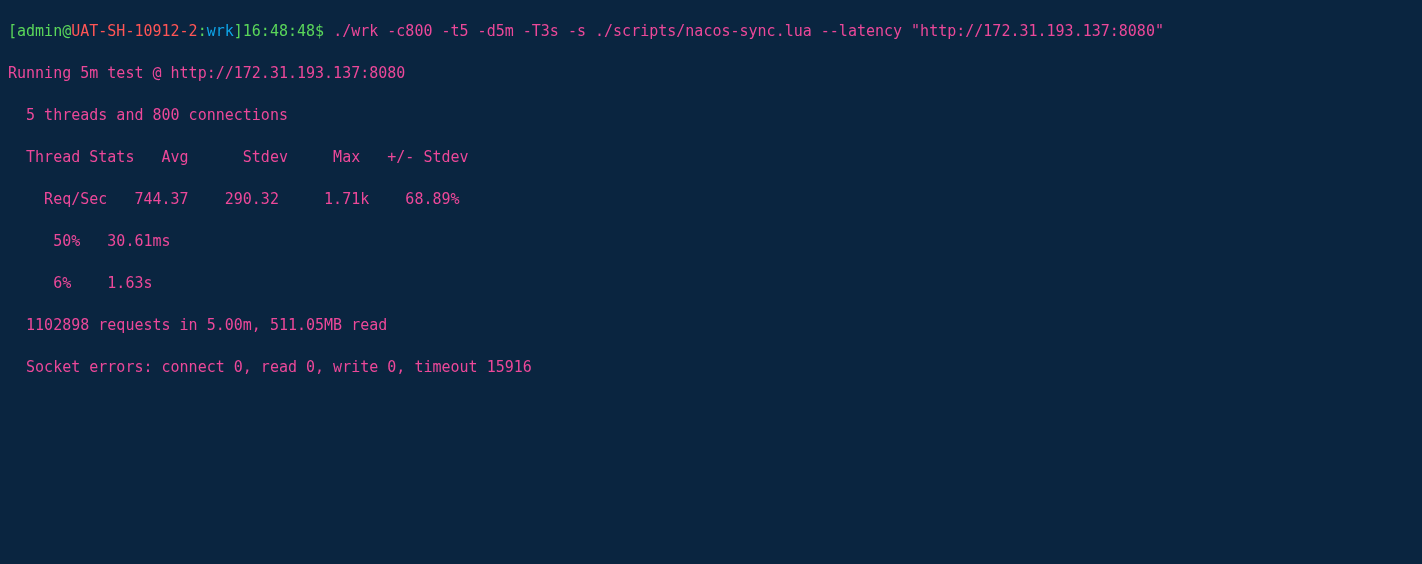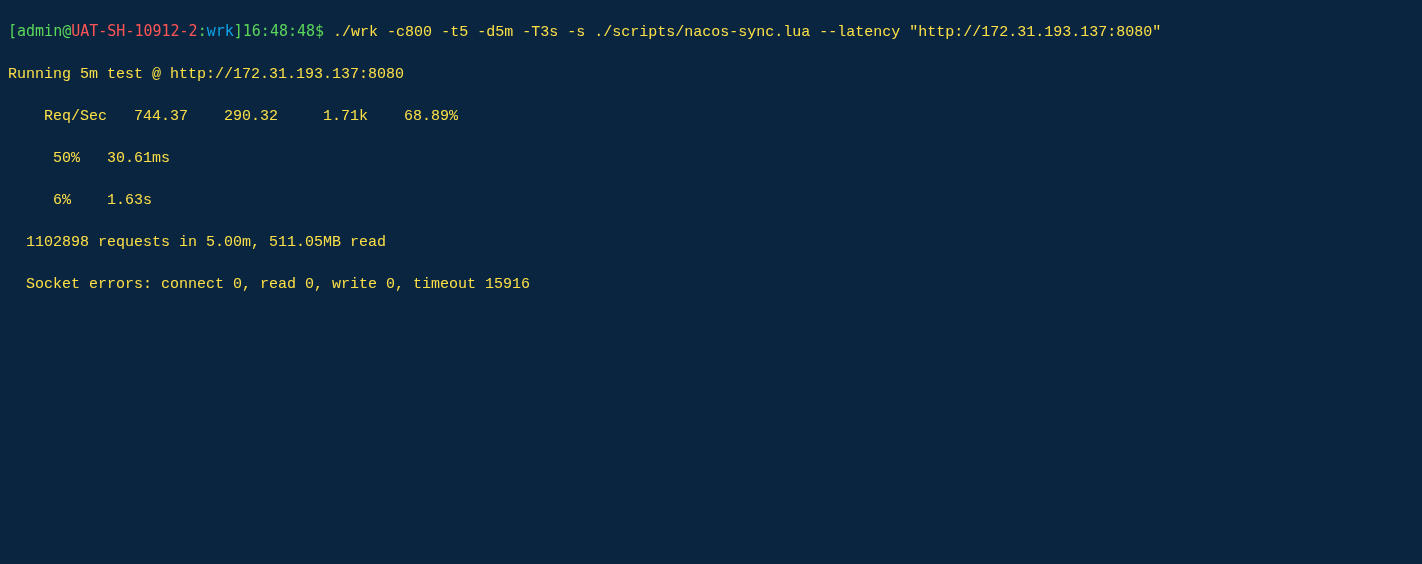--- a/index.html
+++ b/index.html
@@ -14,29 +14,31 @@
     color: #e6e6e6;
     overflow: hidden;
   }
   .terminal {
     padding: 0 8px 4px 8px;
     white-space: pre;
   }
   .green  { color: #5ad65a; }
   .red    { color: #ff5555; margin-top: 48px; }
   .cyan   { color: #0ea5e9; }
-  .white  { color: #fde047; font-family: Liberation Mono, monospace; }
+  .white  { color: #ec4899; }
   .row { display: block; }
 </style>
 </head>
 <body>
 
 <div class="terminal">
 <span class="row"><span class="green">[</span><span class="green">admin</span><span class="green">@</span><span class="red">UAT-SH-10912-2</span><span class="green">:</span><span class="cyan">wrk</span><span class="green">]</span><span class="green">16:48:48</span><span class="green">$</span><span class="white"> </span><span class="white">./wrk -c800 -t5 -d5m -T3s -s ./scripts/nacos-sync.lua --latency "http://172.31.193.137:8080"</span></span>
 <span class="row white">Running 5m test @ http://172.31.193.137:8080</span>
+<span class="row white">  5 threads and 800 connections</span>
+<span class="row white">  Thread Stats   Avg      Stdev     Max   +/- Stdev</span>
 <span class="row white">    Req/Sec   744.37    290.32     1.71k    68.89%</span>
 <span class="row white">     50%   30.61ms</span>
 <span class="row white">     6%    1.63s</span>
 <span class="row white">  1102898 requests in 5.00m, 511.05MB read</span>
 <span class="row white">  Socket errors: connect 0, read 0, write 0, timeout 15916</span>
 
 
 
 
 

